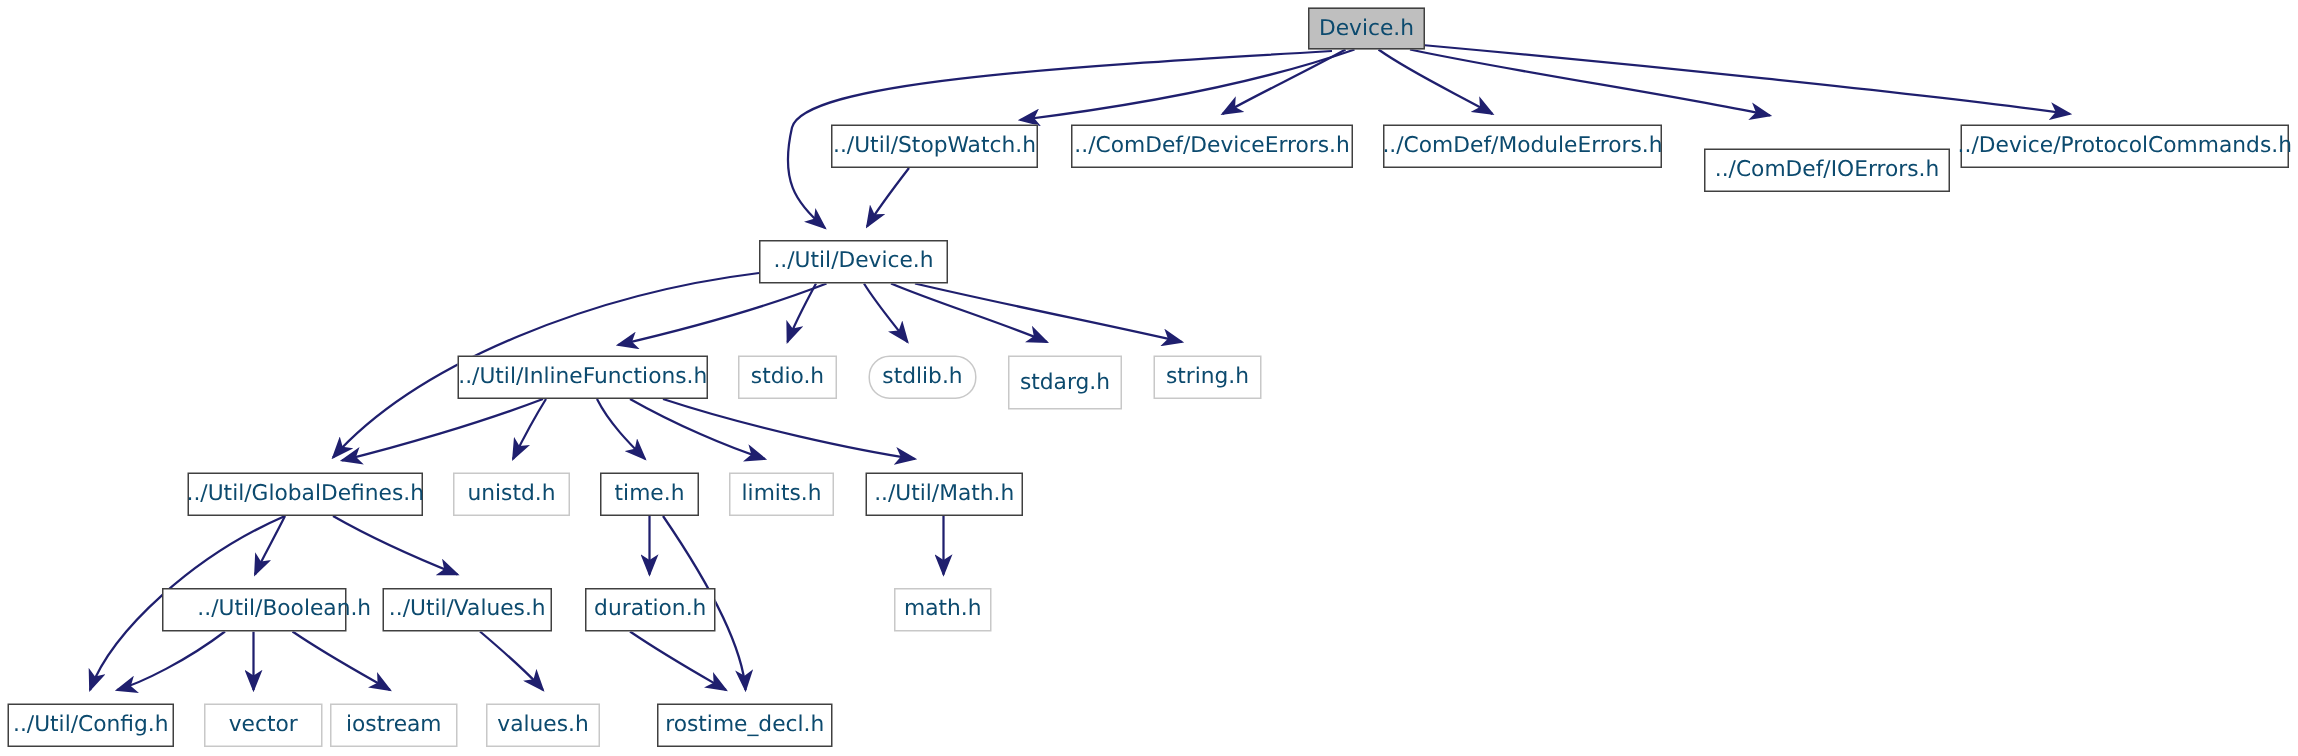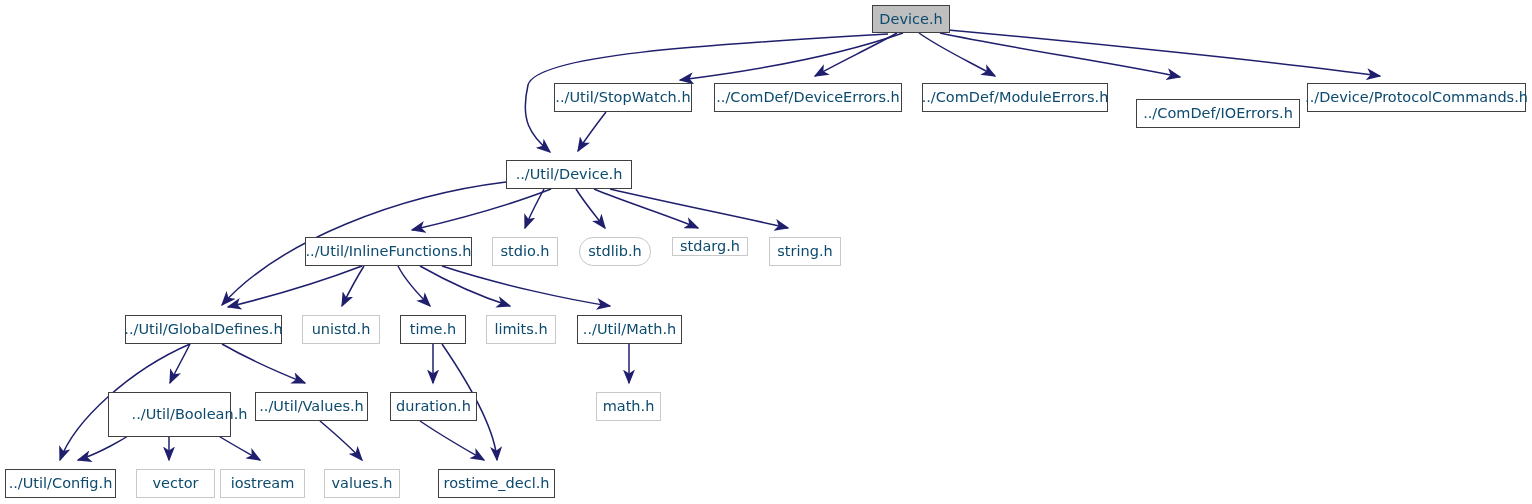--- a/index.html
+++ b/index.html
@@ -84,42 +84,42 @@
       </div>
       <div class="node local" style="left: 305px; top: 237px; width: 167px; height: 29px;">
         <span class="lbl">../Util/InlineFunctions.h</span>
       </div>
       <div class="node system" style="left: 492px; top: 237px; width: 66px; height: 29px;">
         <span class="lbl">stdio.h</span>
       </div>
       <div class="node system" style="left: 579px; top: 237px; width: 72px; height: 29px; border-radius: 14px;">
         <span class="lbl">stdlib.h</span>
       </div>
-      <div class="node system" style="left: 672px; top: 237px; width: 76px; height: 19px;">
+      <div class="node system" style="left: 672px; top: 237px; width: 76px; height: 36px;">
         <span class="lbl">stdarg.h</span>
       </div>
       <div class="node system" style="left: 769px; top: 237px; width: 72px; height: 29px;">
         <span class="lbl">string.h</span>
       </div>
       <div class="node local" style="left: 125px; top: 315px; width: 157px; height: 29px;">
         <span class="lbl">../Util/GlobalDefines.h</span>
       </div>
       <div class="node system" style="left: 302px; top: 315px; width: 78px; height: 29px;">
         <span class="lbl">unistd.h</span>
       </div>
       <div class="node local" style="left: 400px; top: 315px; width: 66px; height: 29px;">
         <span class="lbl">time.h</span>
       </div>
       <div class="node system" style="left: 486px; top: 315px; width: 70px; height: 29px;">
         <span class="lbl">limits.h</span>
       </div>
       <div class="node local" style="left: 577px; top: 315px; width: 105px; height: 29px;">
         <span class="lbl">../Util/Math.h</span>
       </div>
-      <div class="node local" style="left: 108px; top: 392px; width: 123px; height: 45px; padding-left: 40px;">
+      <div class="node local" style="left: 108px; top: 392px; width: 123px; height: 29px; padding-left: 40px;">
         <span class="lbl">../Util/Boolean.h</span>
       </div>
       <div class="node local" style="left: 255px; top: 392px; width: 113px; height: 29px;">
         <span class="lbl">../Util/Values.h</span>
       </div>
       <div class="node local" style="left: 390px; top: 392px; width: 87px; height: 29px;">
         <span class="lbl">duration.h</span>
       </div>
       <div class="node system" style="left: 596px; top: 392px; width: 65px; height: 29px;">
         <span class="lbl">math.h</span>

